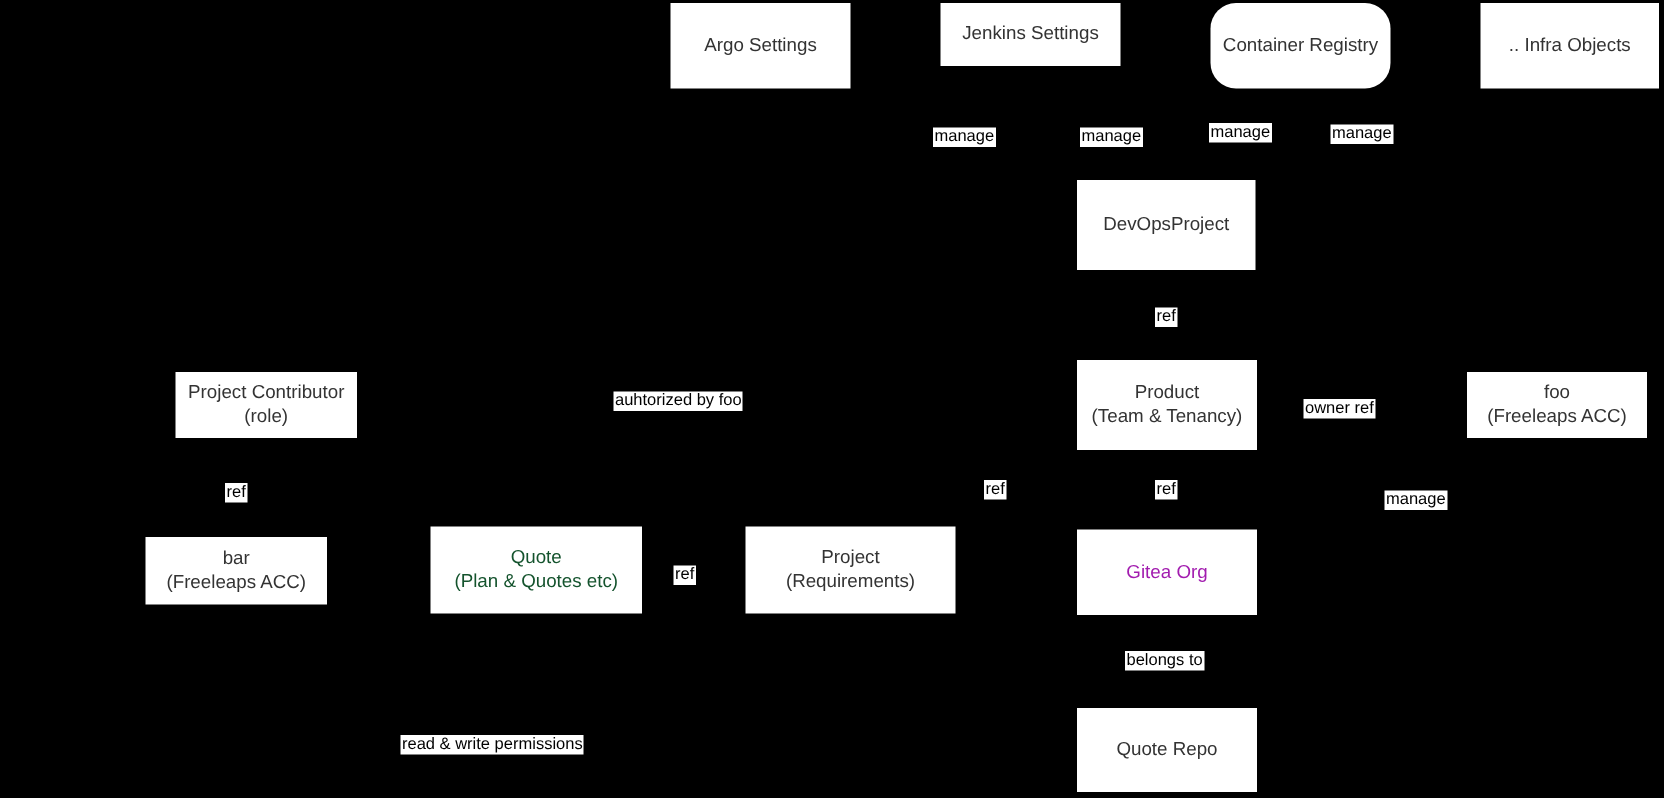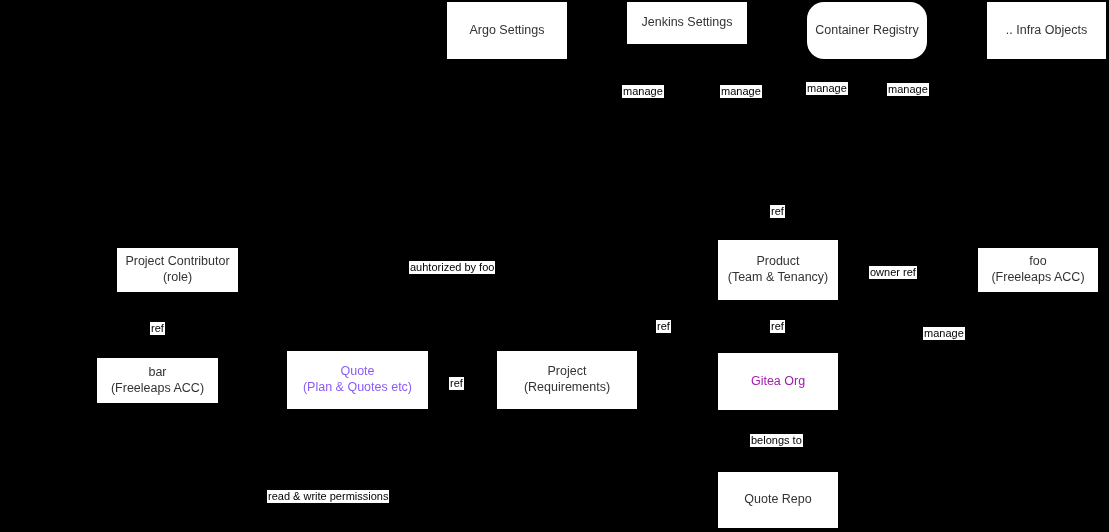--- a/index.html
+++ b/index.html
@@ -44,37 +44,40 @@
     </div>
     <div class="node" style="left: 627px; top: 2px; width: 120px; height: 42px; background: rgb(255, 255, 255); color: rgb(51, 51, 51);">
       <span>Jenkins Settings</span>
     </div>
     <div class="node" style="left: 807px; top: 2px; width: 120px; height: 57px; background: rgb(255, 255, 255); color: rgb(51, 51, 51); border-radius: 17px;">
       <span>Container Registry</span>
     </div>
     <div class="node" style="left: 987px; top: 2px; width: 119px; height: 57px; background: rgb(255, 255, 255); color: rgb(51, 51, 51);">
       <span>.. Infra Objects</span>
     </div>
+    <div class="node" style="left: 718px; top: 120px; width: 119px; height: 60px; background: rgb(255, 255, 255); color: rgb(51, 51, 51);">
+      <span>DevOpsProject</span>
+    </div>
     <div class="node" style="left: 718px; top: 240px; width: 120px; height: 60px; background: rgb(255, 255, 255); color: rgb(51, 51, 51);">
       <span>Product
 (Team &amp; Tenancy)</span>
     </div>
     <div class="node" style="left: 978px; top: 248px; width: 120px; height: 44px; background: rgb(255, 255, 255); color: rgb(51, 51, 51);">
       <span>foo
 (Freeleaps ACC)</span>
     </div>
     <div class="node" style="left: 97px; top: 248px; width: 121px; height: 44px; background: rgb(255, 255, 255); color: rgb(51, 51, 51); margin-left: 20px;">
       <span>Project Contributor
 (role)</span>
     </div>
     <div class="node" style="left: 97px; top: 358px; width: 121px; height: 45px; background: rgb(255, 255, 255); color: rgb(51, 51, 51);">
       <span>bar
 (Freeleaps ACC)</span>
     </div>
-    <div class="node" style="left: 287px; top: 351px; width: 141px; height: 58px; background: rgb(255, 255, 255); color: #8b5cf6;">
+    <div class="node" style="left: 287px; top: 351px; width: 141px; height: 58px; background: rgb(255, 255, 255); color: #14532d;">
       <span>Quote
 (Plan &amp; Quotes etc)</span>
     </div>
     <div class="node" style="left: 497px; top: 351px; width: 140px; height: 58px; background: rgb(255, 255, 255); color: rgb(51, 51, 51);">
       <span>Project
 (Requirements)</span>
     </div>
     <div class="node" style="left: 718px; top: 353px; width: 120px; height: 57px; background: rgb(255, 255, 255); color: #a21caf;">
       <span>Gitea Org</span>
     </div>

